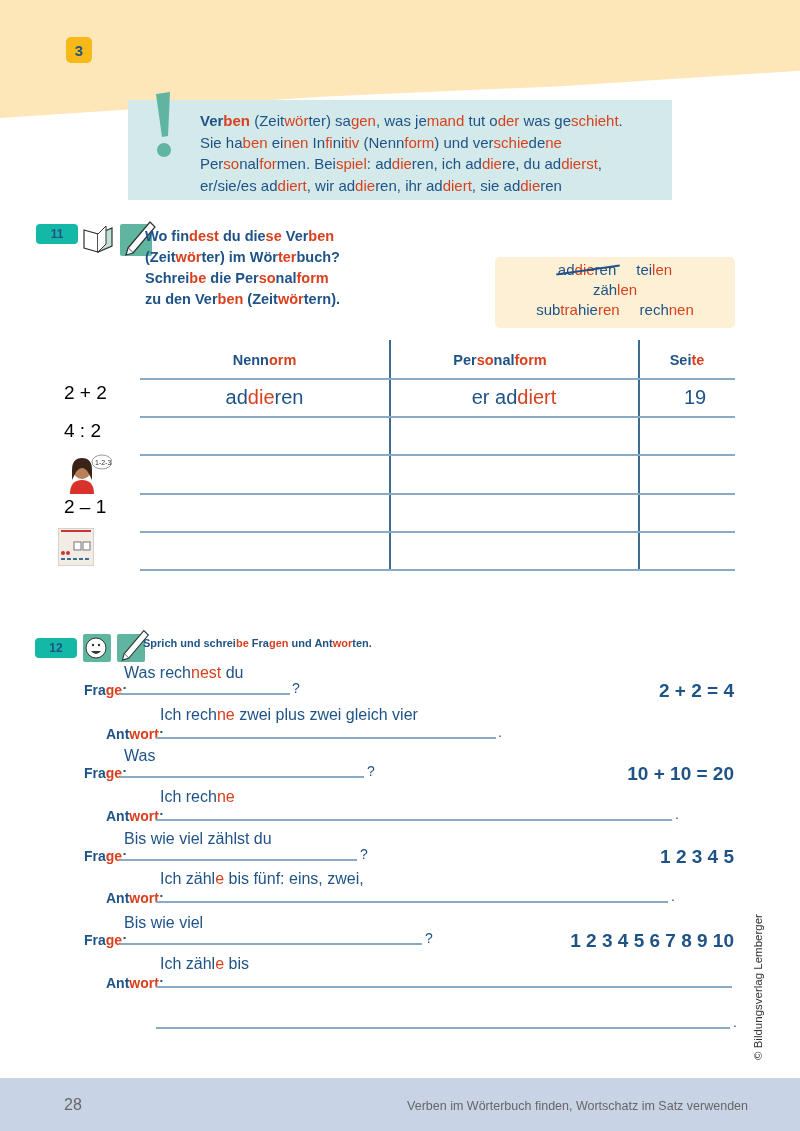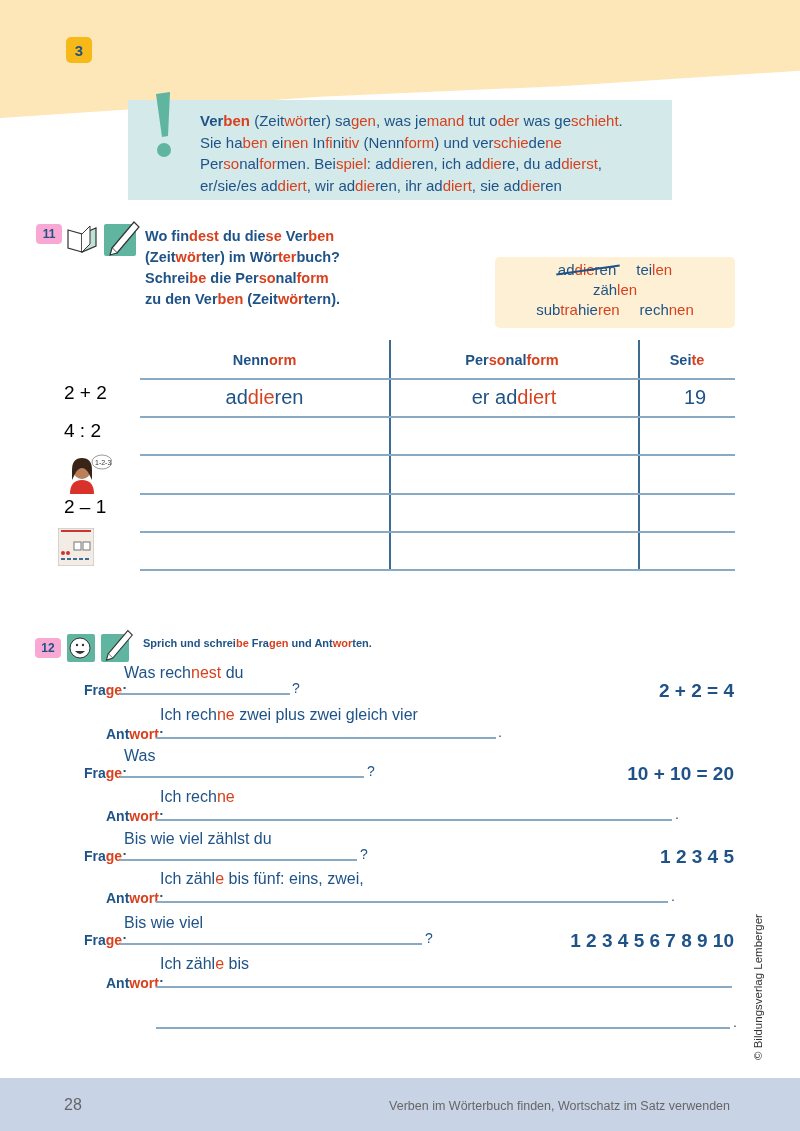--- a/index.html
+++ b/index.html
@@ -26,21 +26,21 @@
   .info-box {
     position:absolute; left:128px; top:100px; width:544px; height:100px;
     background:#d3e9ea;
   }
   .exclaim { position:absolute; left:152px; top:92px; width:30px; height:70px; }
   .info-text {
     position:absolute; left:200px; top:110px; width:470px;
     font-size:15px; line-height:21.5px; color:#1f5387;
   }
   .task-badge {
-    width:26px; height:20px; border-radius:4px; background:#f9a8d4;
+    width:42px; height:20px; border-radius:4px; background:#14b8a6;
     font-weight:bold; font-size:12px; color:#1f5387;
     display:flex; align-items:center; justify-content:center;
   }
   .icon-box { width:32px; height:32px; background:#5fb5a0; border-radius:2px; position:relative; }
   .task11 { position:absolute; left:36px; top:224px; display:flex; gap:4px; align-items:flex-start; }
   .task11-text {
     position:absolute; left:145px; top:226px; width:340px;
     font-weight:bold; font-size:14.5px; line-height:21px;
   }
   .word-box {
@@ -66,21 +66,21 @@
   .qa-line { position:absolute; height:1.5px; background:#8aa9c2; }
   .qa-answer { position:absolute; font-size:16px; color:#1f5387; white-space:nowrap; }
   .qa-punct { position:absolute; font-size:14px; color:#1f5387; }
   .math { position:absolute; right:66px; font-weight:bold; font-size:19px; text-align:right; }
   .copyright {
     position:absolute; left:752px; top:1060px; transform-origin:left top; transform:rotate(-90deg);
     font-size:11.5px; color:#333; white-space:nowrap;
   }
   .footer { position:absolute; left:0; top:1078px; width:800px; height:53px; background:#c9d3e6; }
   .page-num { position:absolute; left:64px; top:1096px; font-size:16px; color:#666; }
-  .footer-text { position:absolute; right:70px; top:1099px; font-size:12.5px; color:#666; }
+  .footer-text { position:absolute; right:52px; top:1099px; font-size:12.5px; color:#666; }
 </style>
 </head>
 <body>
 
 <div class="top-band"></div>
 
 <div class="title-wrap">
   <div class="chapter-badge">3</div>
   <div class="page-title"><span class="blue"></span><span class="blue"></span><span class="blue"></span><span class="blue"></span></div>
 </div>
@@ -154,21 +154,21 @@
   <div class="tcol-line" style="left:249px;"></div>
   <div class="tcol-line" style="left:498px;"></div>
   <div class="trow-line" style="top:38px;"></div>
   <div class="trow-line" style="top:76px;"></div>
   <div class="trow-line" style="top:114px;"></div>
   <div class="trow-line" style="top:153px;"></div>
   <div class="trow-line" style="top:191px;"></div>
   <div class="trow-line" style="top:229px;"></div>
 
   <div class="th" style="left:0;width:249px;"><span class="blue">Nenn</span><span class="red">orm</span></div>
-  <div class="th" style="left:250px;width:244px;"><span class="blue">Per</span><span class="red">so</span><span class="blue">nal</span><span class="red">form</span></div>
+  <div class="th" style="left:238px;width:244px;"><span class="blue">Per</span><span class="red">so</span><span class="blue">nal</span><span class="red">form</span></div>
   <div class="th" style="left:499px;width:96px;"><span class="blue">Sei</span><span class="red">te</span></div>
 
   <div class="td" style="left:0;width:249px;"><span class="blue">ad</span><span class="red">die</span><span class="blue">ren</span></div>
   <div class="td" style="left:250px;width:248px;"><span class="blue">er ad</span><span class="red">diert</span></div>
   <div class="td" style="left:499px;width:96px;padding-left:8px;"><span class="blue">19</span></div>
 </div>
 
 <div class="task12">
   <div class="task-badge">12</div>
   <div class="icon-box" style="width:28px;height:28px;">

